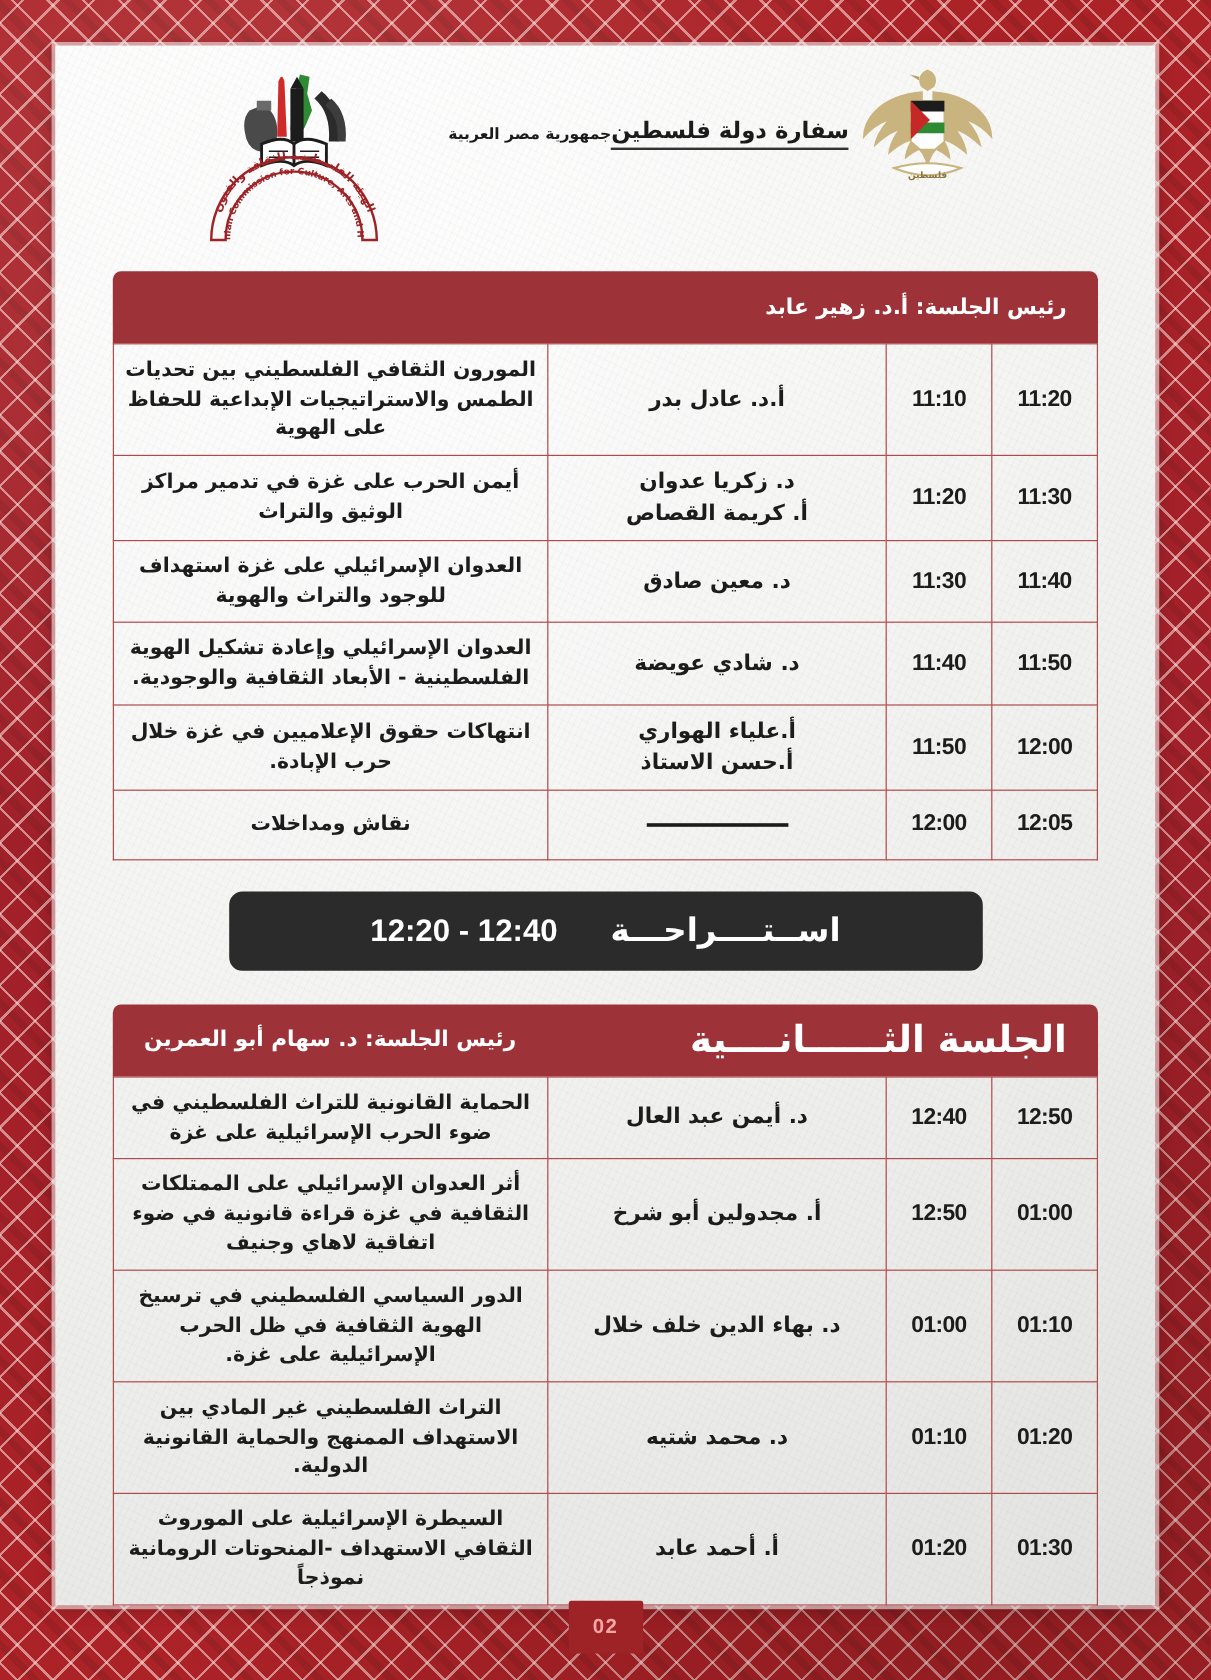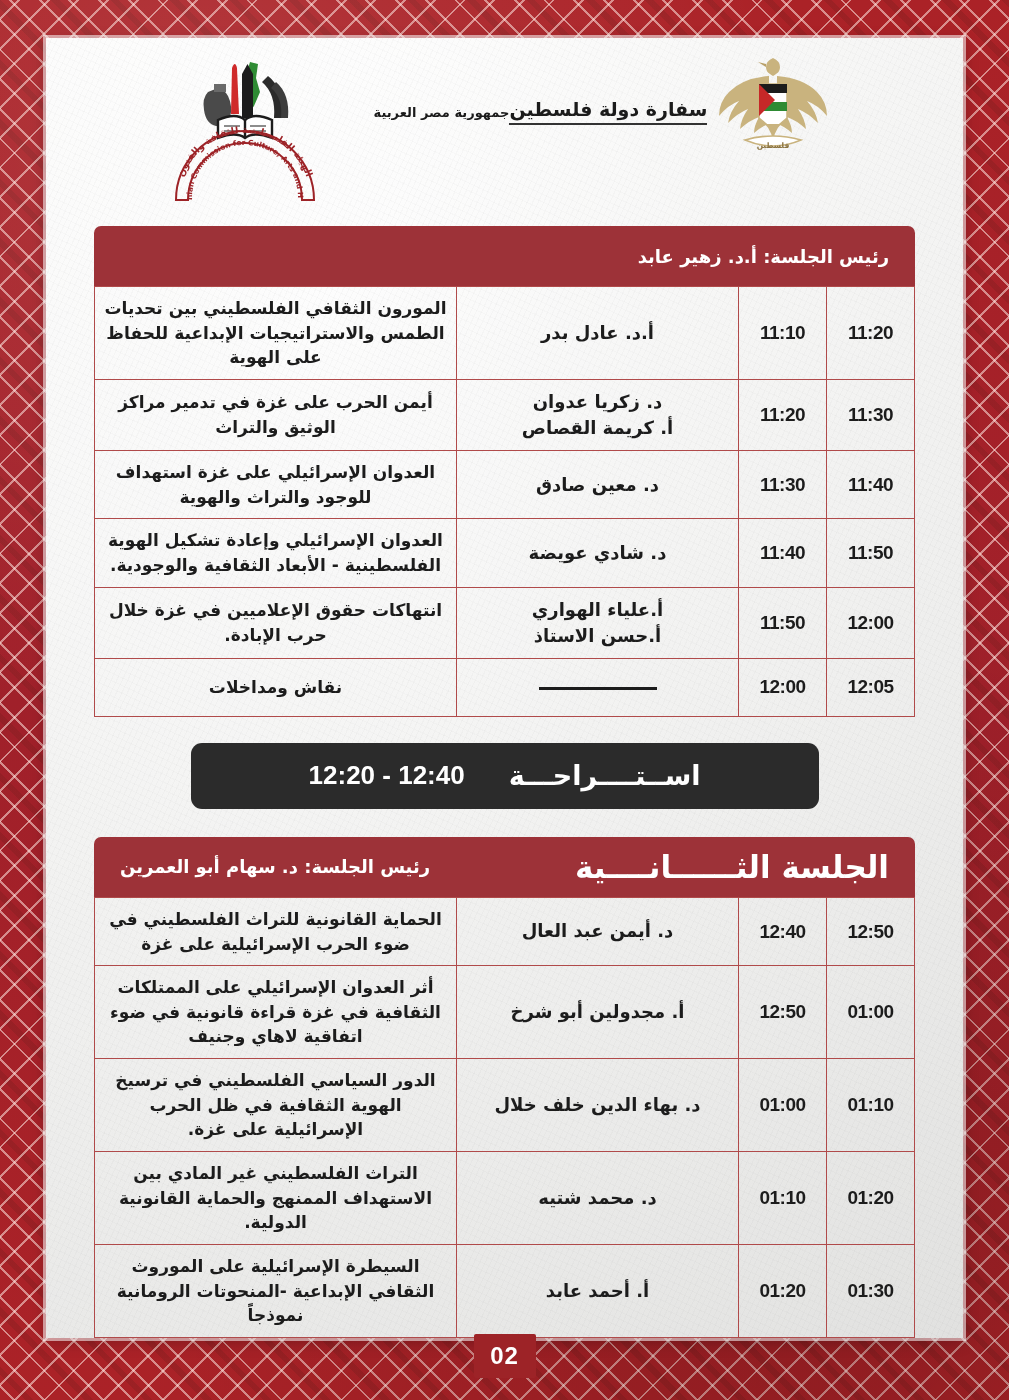--- a/index.html
+++ b/index.html
@@ -189,25 +189,25 @@
 
   
   .page-badge {
     position: absolute;
     left: 50%;
     transform: translateX(-50%);
     bottom: 22px;
     width: 62px;
     height: 44px;
     background: #9d2327;
-    color: #ffffff;
+    color: #fca5a5;
     display: flex;
     align-items: center;
     justify-content: center;
-    font-size: 24px;
+    font-size: 17px;
     font-weight: bold;
     font-family: "Liberation Sans", sans-serif;
     letter-spacing: 1px;
     z-index: 30;
     border-radius: 2px;
   }
 </style>
 </head>
 <body>
 
@@ -365,21 +365,21 @@
             <tr class="row-tall">
               <td class="t-to">01:20</td>
               <td class="t-from">01:10</td>
               <td class="speaker">د. محمد شتيه</td>
               <td class="topic">التراث الفلسطيني غير المادي بين الاستهداف الممنهج والحماية القانونية الدولية.</td>
             </tr>
             <tr class="row-tall">
               <td class="t-to">01:30</td>
               <td class="t-from">01:20</td>
               <td class="speaker">أ. أحمد عابد</td>
-              <td class="topic">السيطرة الإسرائيلية على الموروث الثقافي الإبداعية -المنحوتات الرومانية نموذجاً</td>
+              <td class="topic">السيطرة الإسرائيلية على الموروث الثقافي الاستهداف -المنحوتات الرومانية نموذجاً</td>
             </tr>
             <tr class="row-tall">
               <td class="t-to">01:50</td>
               <td class="t-from">01:30</td>
               <td class="speaker"></td>
               <td class="topic">نقاش ومداخلات</td>
             </tr>
           </tbody>
       </table>
     </div>

